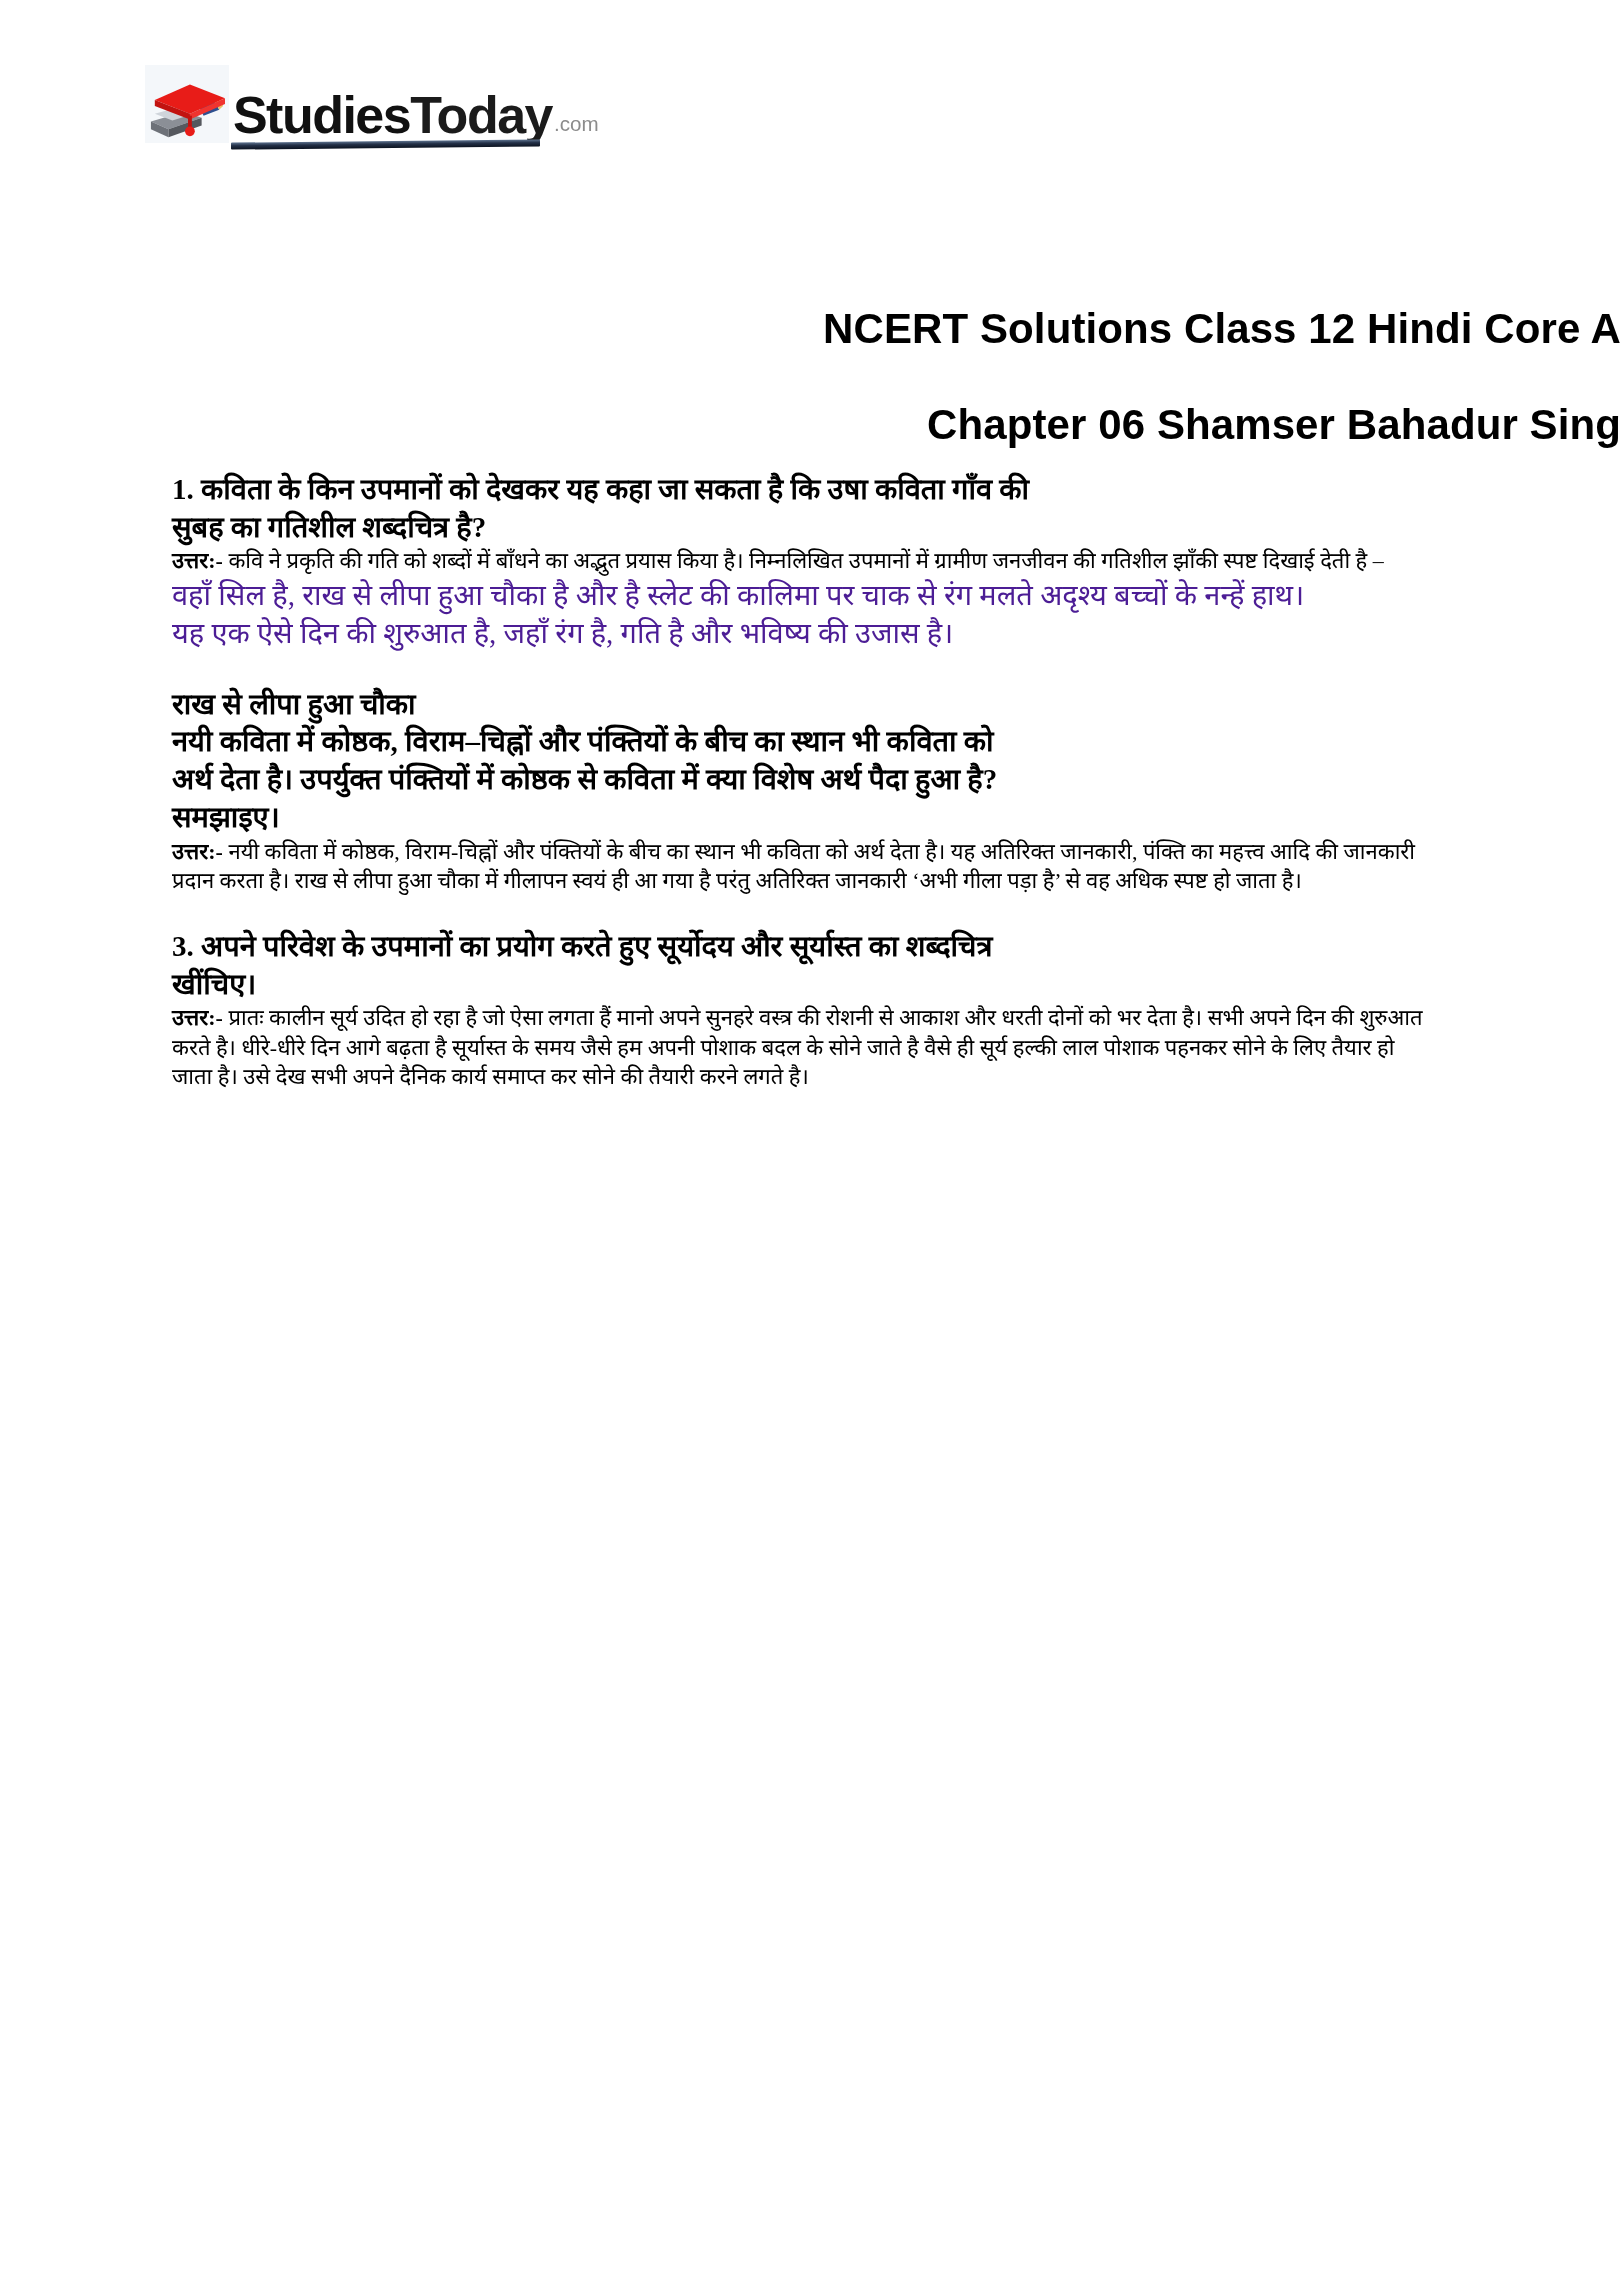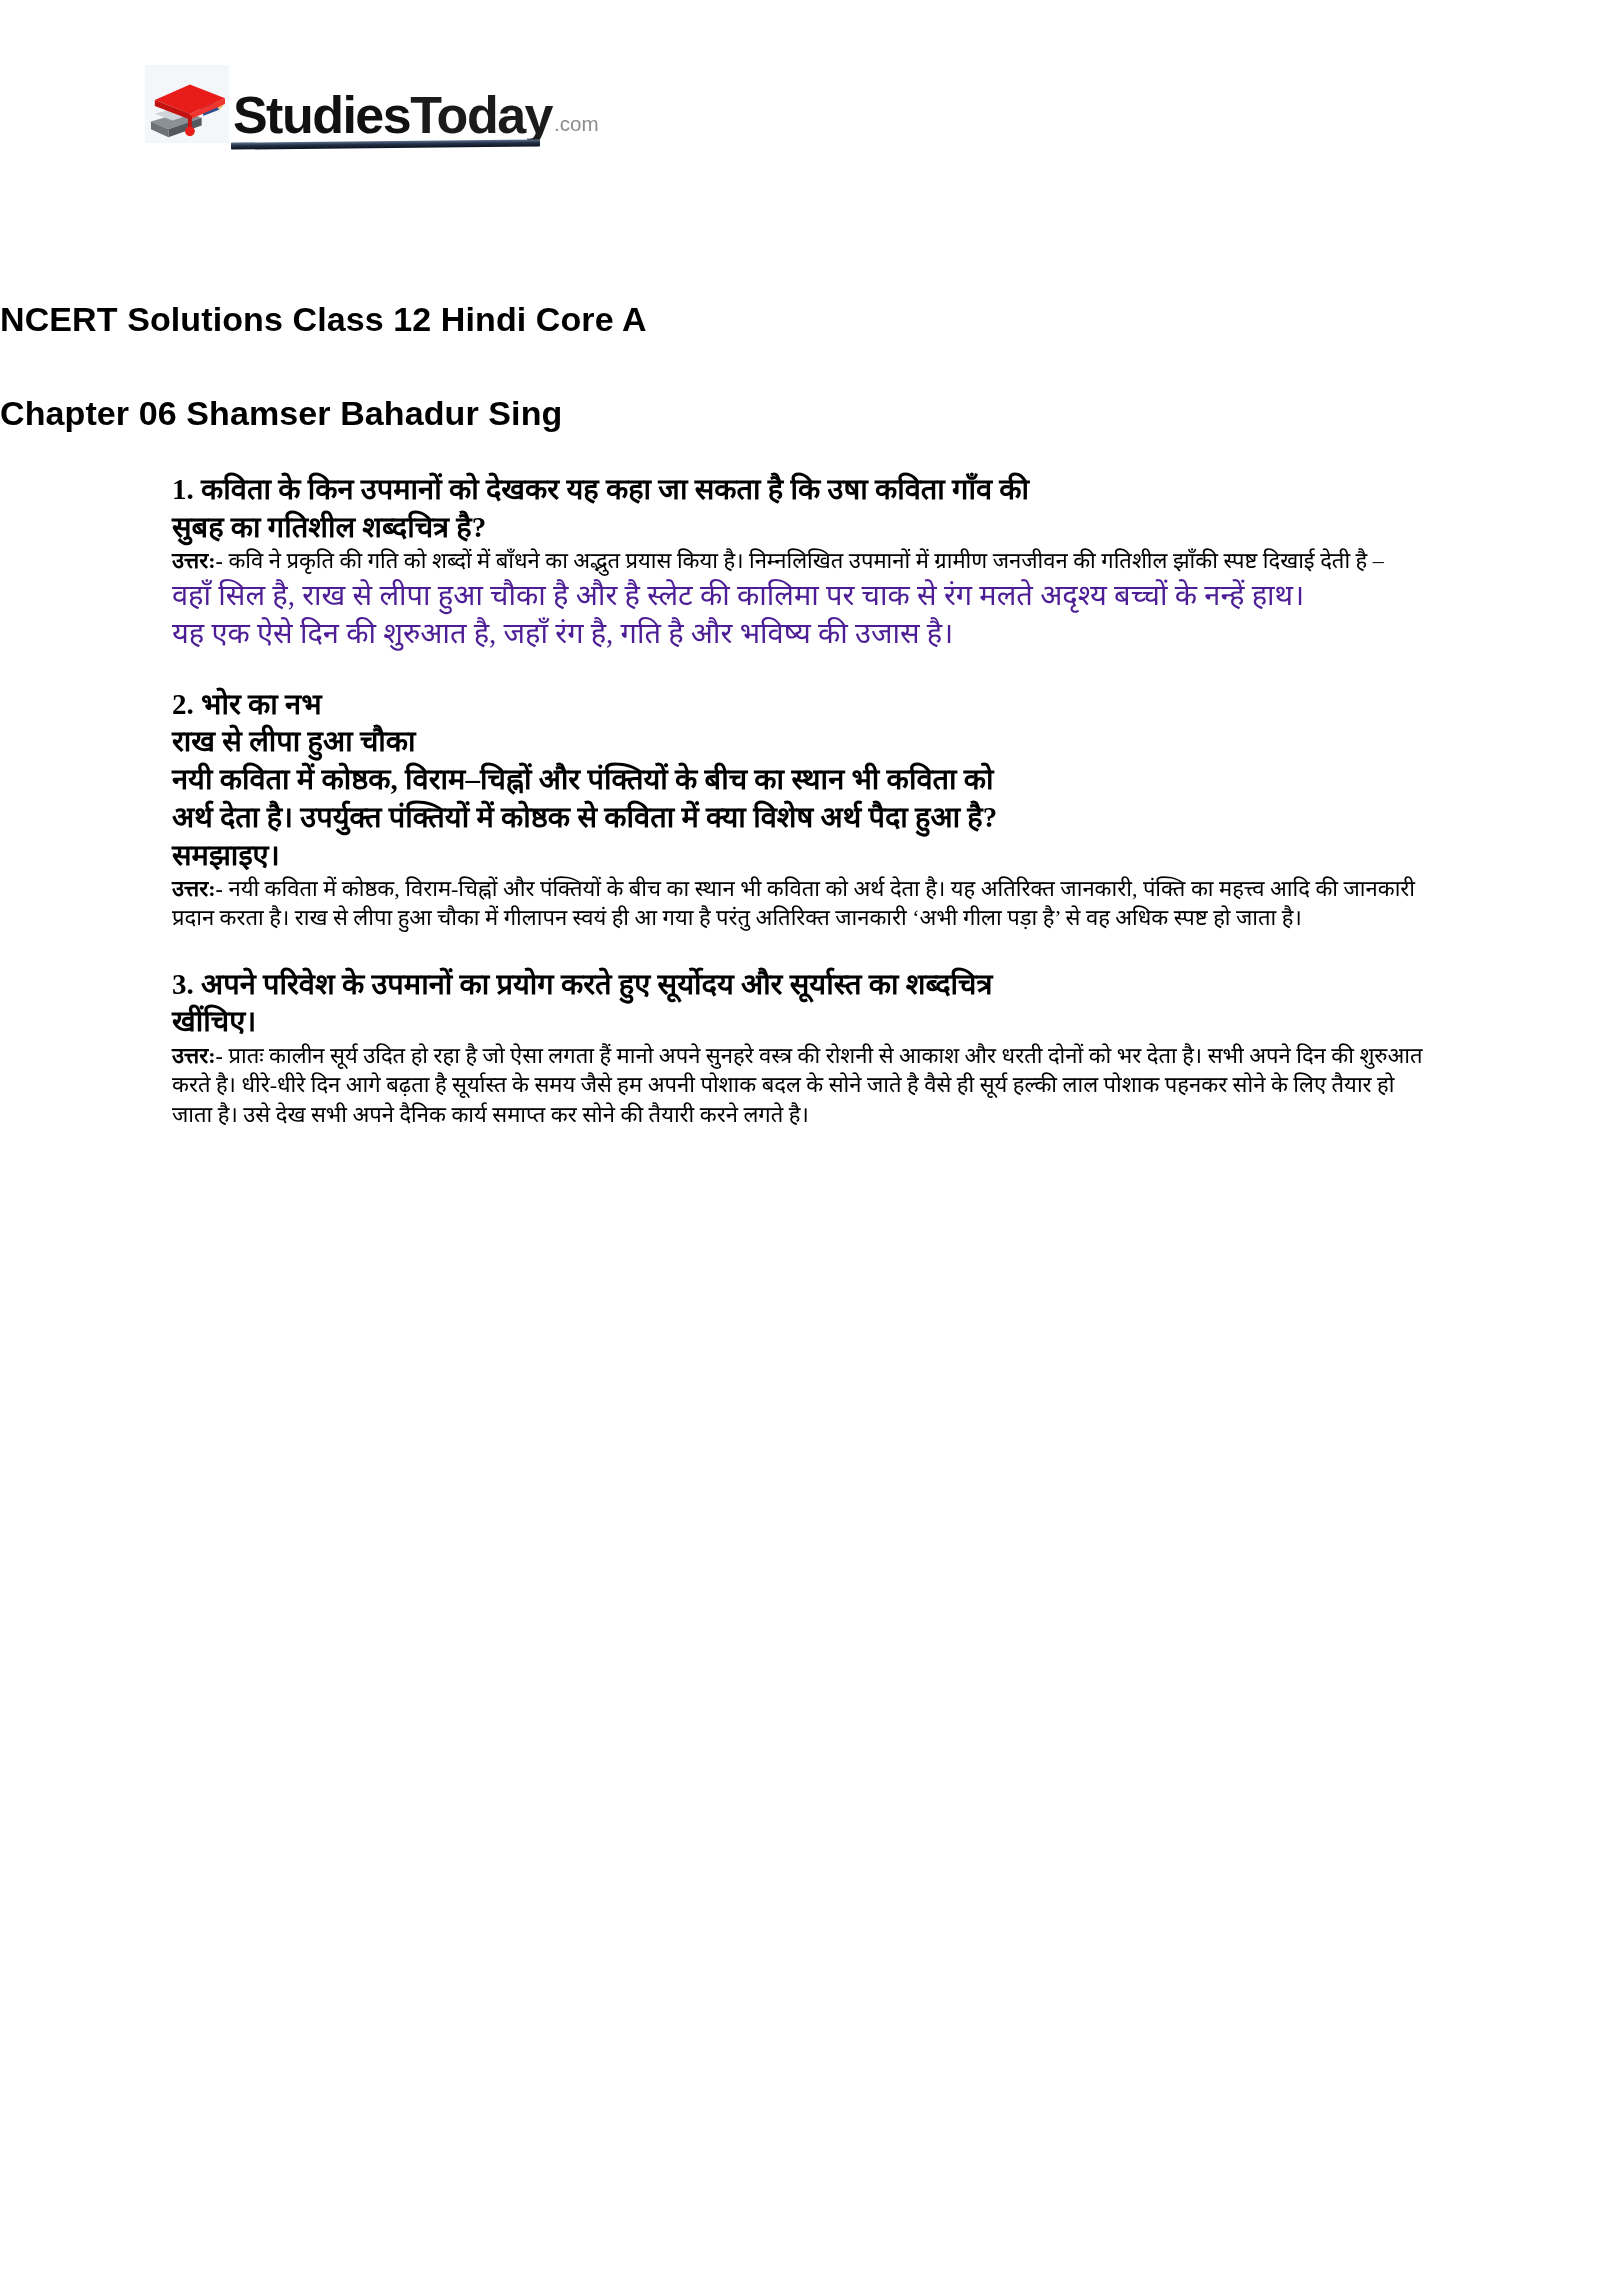--- a/index.html
+++ b/index.html
@@ -97,24 +97,24 @@
     background: linear-gradient(to bottom, #5f7490 0%, #233047 45%, #0c1320 100%);
     border-radius: 1px;
     transform: skewY(-0.6deg);
   }
 
   
   .doc-title {
     position: absolute;
     left: 0;
     right: 0;
-    text-align: left;
-    font-family: "Liberation Sans", "DejaVu Sans", sans-serif;
-    font-weight: bold;
-    font-size: 34px;
+    text-align: right;
+    font-family: "Liberation Sans", "DejaVu Sans", sans-serif;
+    font-weight: bold;
+    font-size: 42px;
     letter-spacing: 0.1px;
     color: #000;
   }
 
   .doc-title.line1 { top: 277px; }
   .doc-title.line2 { top: 366px; }
 
   
   .content {
     position: absolute;
@@ -211,21 +211,20 @@
 
     <section class="qa-block">
       <p class="q-text">1. कविता के किन उपमानों को देखकर यह कहा जा सकता है कि उषा कविता गाँव की</p>
       <p class="q-text">सुबह का गतिशील शब्दचित्र है?</p>
       <p class="a-text"><span class="lead">उत्तर:-</span><span> कवि ने प्रकृति की गति को शब्दों में बाँधने का अद्भुत प्रयास किया है। निम्नलिखित उपमानों में ग्रामीण जनजीवन की गतिशील झाँकी स्पष्ट दिखाई देती है –</span></p>
       <p class="verse-line">वहाँ सिल है, राख से लीपा हुआ चौका है और है स्लेट की कालिमा पर चाक से रंग मलते अदृश्य बच्चों के नन्हें हाथ।</p>
       <p class="verse-line">यह एक ऐसे दिन की शुरुआत है, जहाँ रंग है, गति है और भविष्य की उजास है।</p>
     </section>
 
     <section class="qa-block">
-      <p class="poem-line">2. भोर का नभ</p>
       <p class="poem-line">राख से लीपा हुआ चौका</p>
       <p class="q-text">नयी कविता में कोष्ठक, विराम–चिह्नों और पंक्तियों के बीच का स्थान भी कविता को</p>
       <p class="q-text">अर्थ देता है। उपर्युक्त पंक्तियों में कोष्ठक से कविता में क्या विशेष अर्थ पैदा हुआ है?</p>
       <p class="q-text">समझाइए।</p>
       <p class="a-text"><span class="lead">उत्तर:-</span><span> नयी कविता में कोष्ठक, विराम-चिह्नों और पंक्तियों के बीच का स्थान भी कविता को अर्थ देता है। यह अतिरिक्त जानकारी, पंक्ति का महत्त्व आदि की जानकारी प्रदान करता है। राख से लीपा हुआ चौका में गीलापन स्वयं ही आ गया है परंतु अतिरिक्त जानकारी ‘अभी गीला पड़ा है’ से वह अधिक स्पष्ट हो जाता है।</span></p>
     </section>
 
     <section class="qa-block">
       <p class="q-text">3. अपने परिवेश के उपमानों का प्रयोग करते हुए सूर्योदय और सूर्यास्त का शब्दचित्र</p>
       <p class="q-text">खींचिए।</p>

